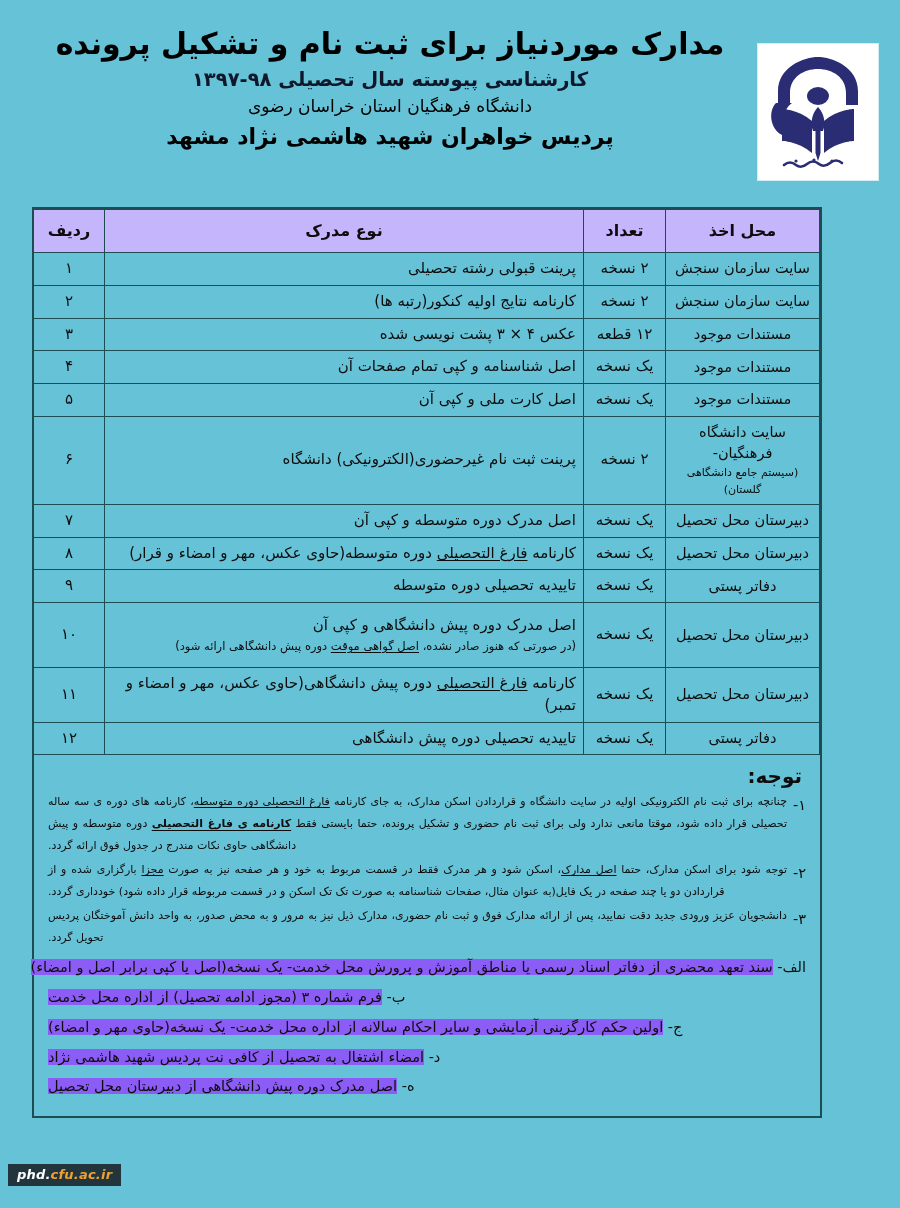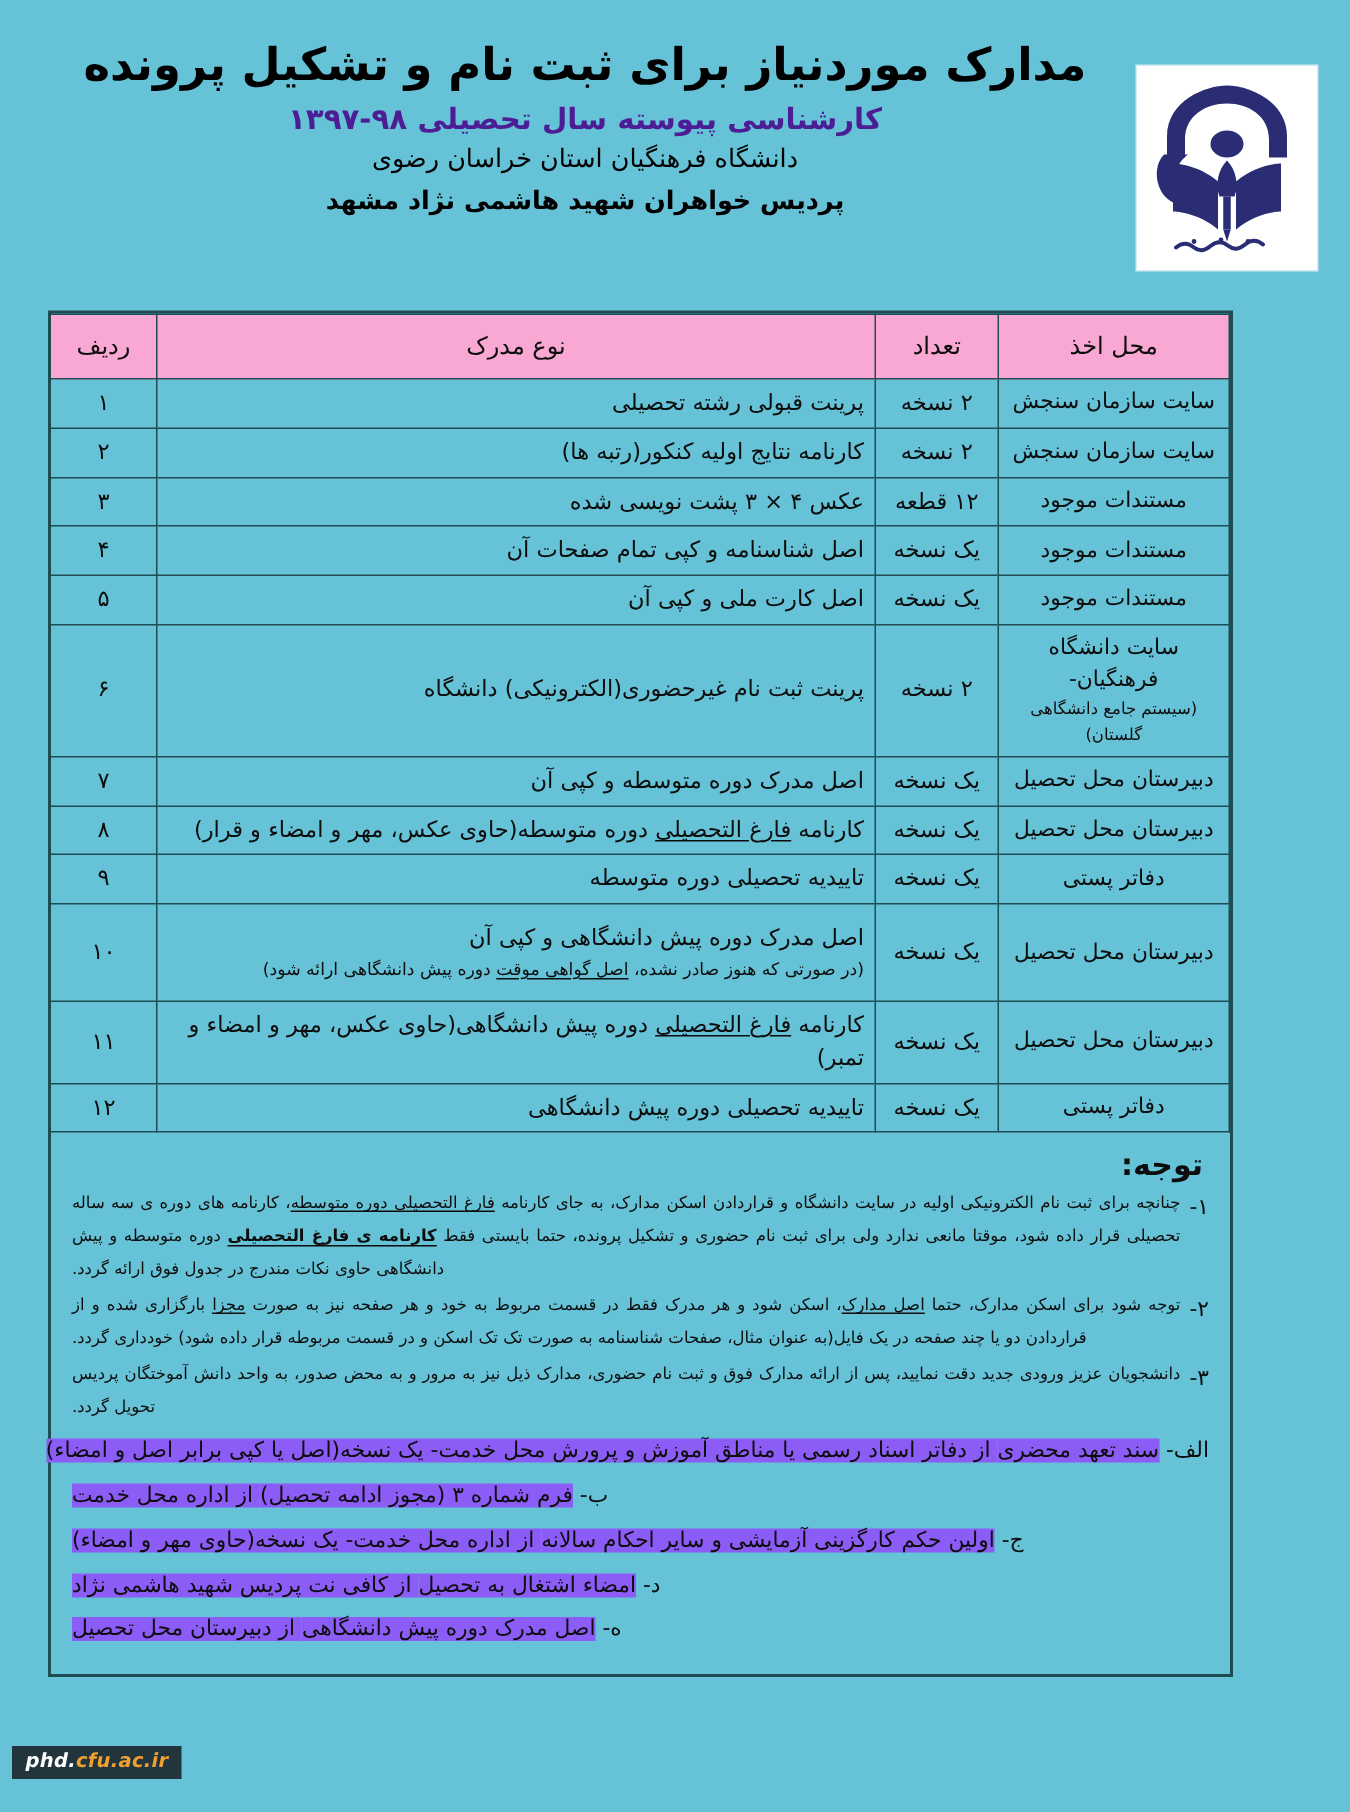--- a/index.html
+++ b/index.html
@@ -42,31 +42,31 @@
     letter-spacing:0;
     line-height:1.22;
     margin:0 0 4px 0;
     color:#000;
   }
   .doc-sub1{
     font-size:19.5px;
     font-weight:bold;
     line-height:1.3;
     margin:0 0 3px 0;
-    color:#4c1d95;
+    color:#0f172a;
   }
   .doc-sub2{
     font-size:17px;
     font-weight:normal;
     line-height:1.3;
     margin:0 0 6px 0;
     color:#000;
   }
   .doc-sub3{
-    font-size:17px;
+    font-size:22px;
     font-weight:bold;
     line-height:1.3;
     margin:0;
     color:#000;
   }
 
   
   .frame{
     position:absolute;
     top:207px;right:78px;
@@ -88,22 +88,22 @@
   table.docs col.c-count{width:82px;}
   table.docs col.c-place{width:154px;}
 
   table.docs th,table.docs td{
     border:1px solid #1d4c52;
     padding:5px 7px;
     vertical-align:middle;
     line-height:1.45;
   }
   table.docs thead th{
-    background:#f9a8d4;
-    font-weight:normal;
+    background:#c4b5fd;
+    font-weight:bold;
     font-size:16px;
     text-align:center;
     height:34px;
     padding:4px 6px;
   }
   td.c-radif-cell{text-align:center;font-size:15px;}
   td.c-type-cell{text-align:right;padding-right:10px;}
   td.c-count-cell{text-align:center;}
   td.c-place-cell{text-align:center;font-size:14.5px;}
   td.tall{height:54px;}

